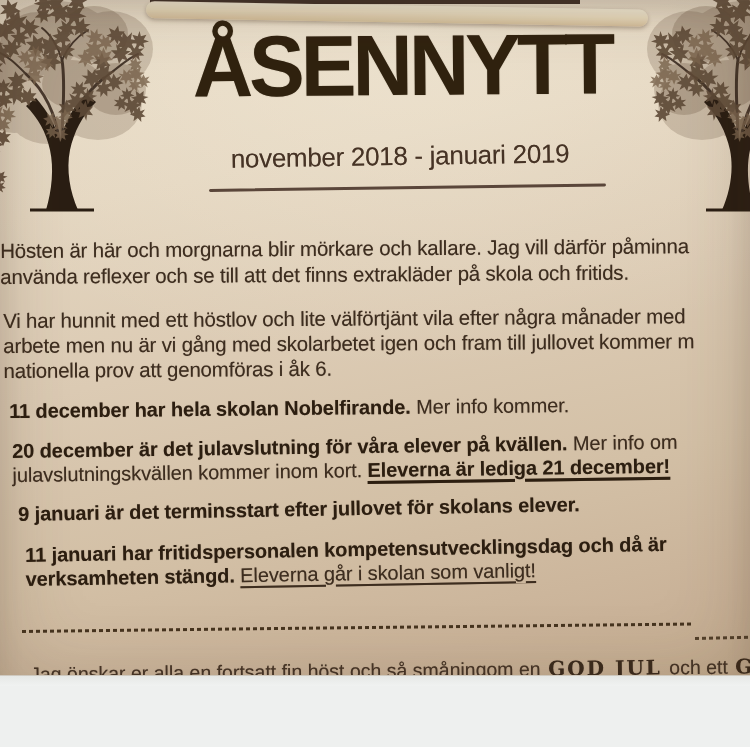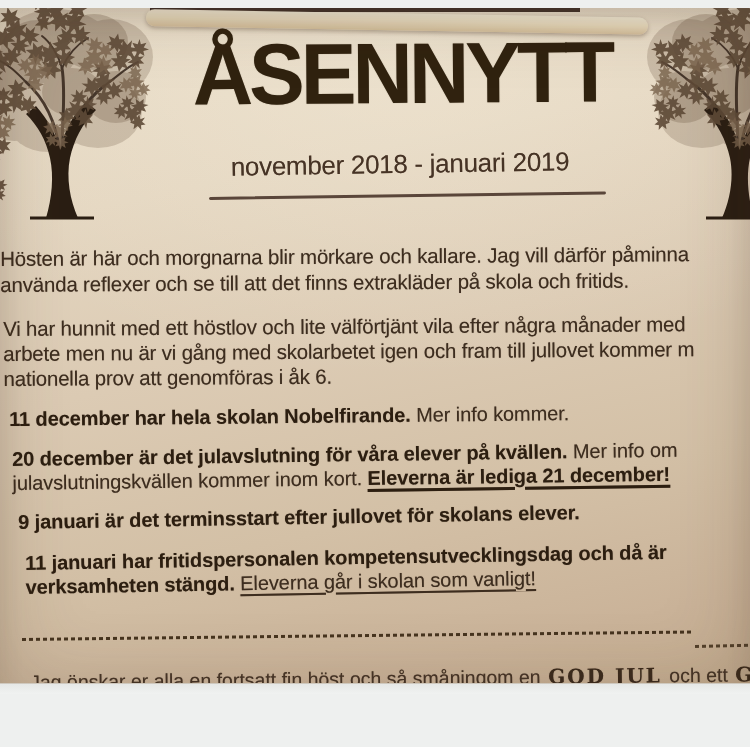--- a/index.html
+++ b/index.html
@@ -2,21 +2,20 @@
 <html><head>
 <meta charset="utf-8">
 <style>
   html,body{margin:0;padding:0;background:#eef0ef;}
   .photo{
     position:relative;width:750px;height:686px;overflow:hidden;
     font-family:"Liberation Sans",sans-serif;color:#38291b;
     background:
       radial-gradient(120% 80% at 55% 6%, rgba(255,250,235,0.28), rgba(255,250,235,0) 60%),
       linear-gradient(168deg,#e9ddc8 0%,#e4d6c0 26%,#dccbb4 48%,#d3c0a6 70%,#cab399 88%,#c3ac8f 100%);
-    margin-top: 8px;
   }
   .hanger-gap{position:absolute;left:150px;top:0;width:430px;height:4px;background:#42332a;z-index:1;}
   .stick{
     position:absolute;left:146px;top:1px;width:502px;height:17px;border-radius:10px;z-index:2;
     background:linear-gradient(180deg,#f6eed9 0%,#ecdfc2 45%,#d5c09c 100%);
     box-shadow:0 2px 4px rgba(72,50,28,.35);
     transform:rotate(1deg);transform-origin:left center;
   }
   .tree{position:absolute;z-index:3;}
   .tree-left{left:-14px;top:-6px;}

